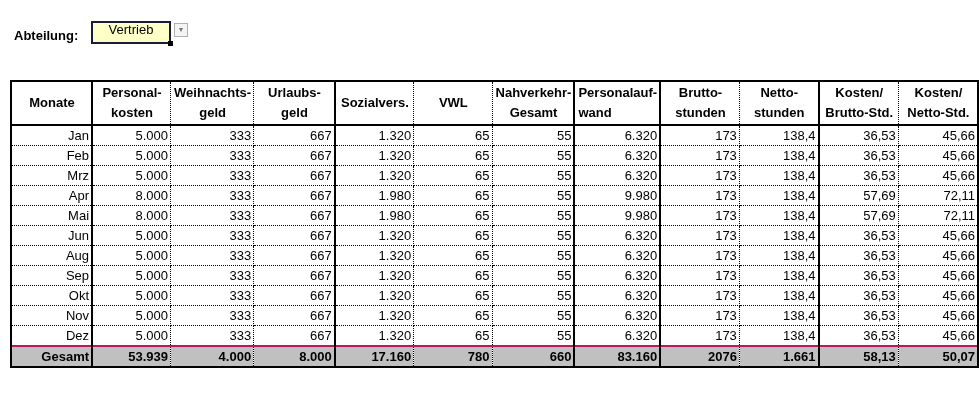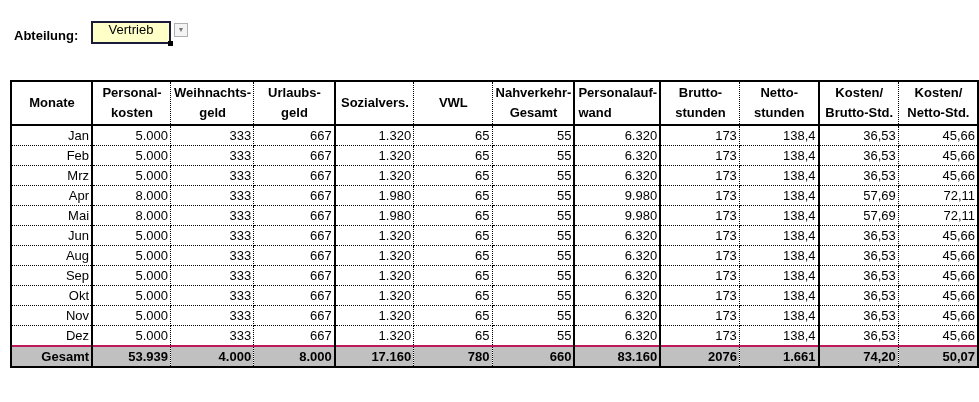--- a/index.html
+++ b/index.html
@@ -225,17 +225,17 @@
         <td class="solid-l solid-r month">Gesamt</td>
         <td class="dot-r">53.939</td>
         <td class="dot-r">4.000</td>
         <td class="solid-r">8.000</td>
         <td class="dot-r">17.160</td>
         <td class="dot-r">780</td>
         <td class="solid-r">660</td>
         <td class="solid-r">83.160</td>
         <td class="dot-r">2076</td>
         <td class="solid-r">1.661</td>
-        <td class="dot-r">74,20</td>
+        <td class="dot-r">58,13</td>
         <td class="solid-r">50,07</td>
       </tr>
     </tbody>
 </table>
 
 </body></html>

